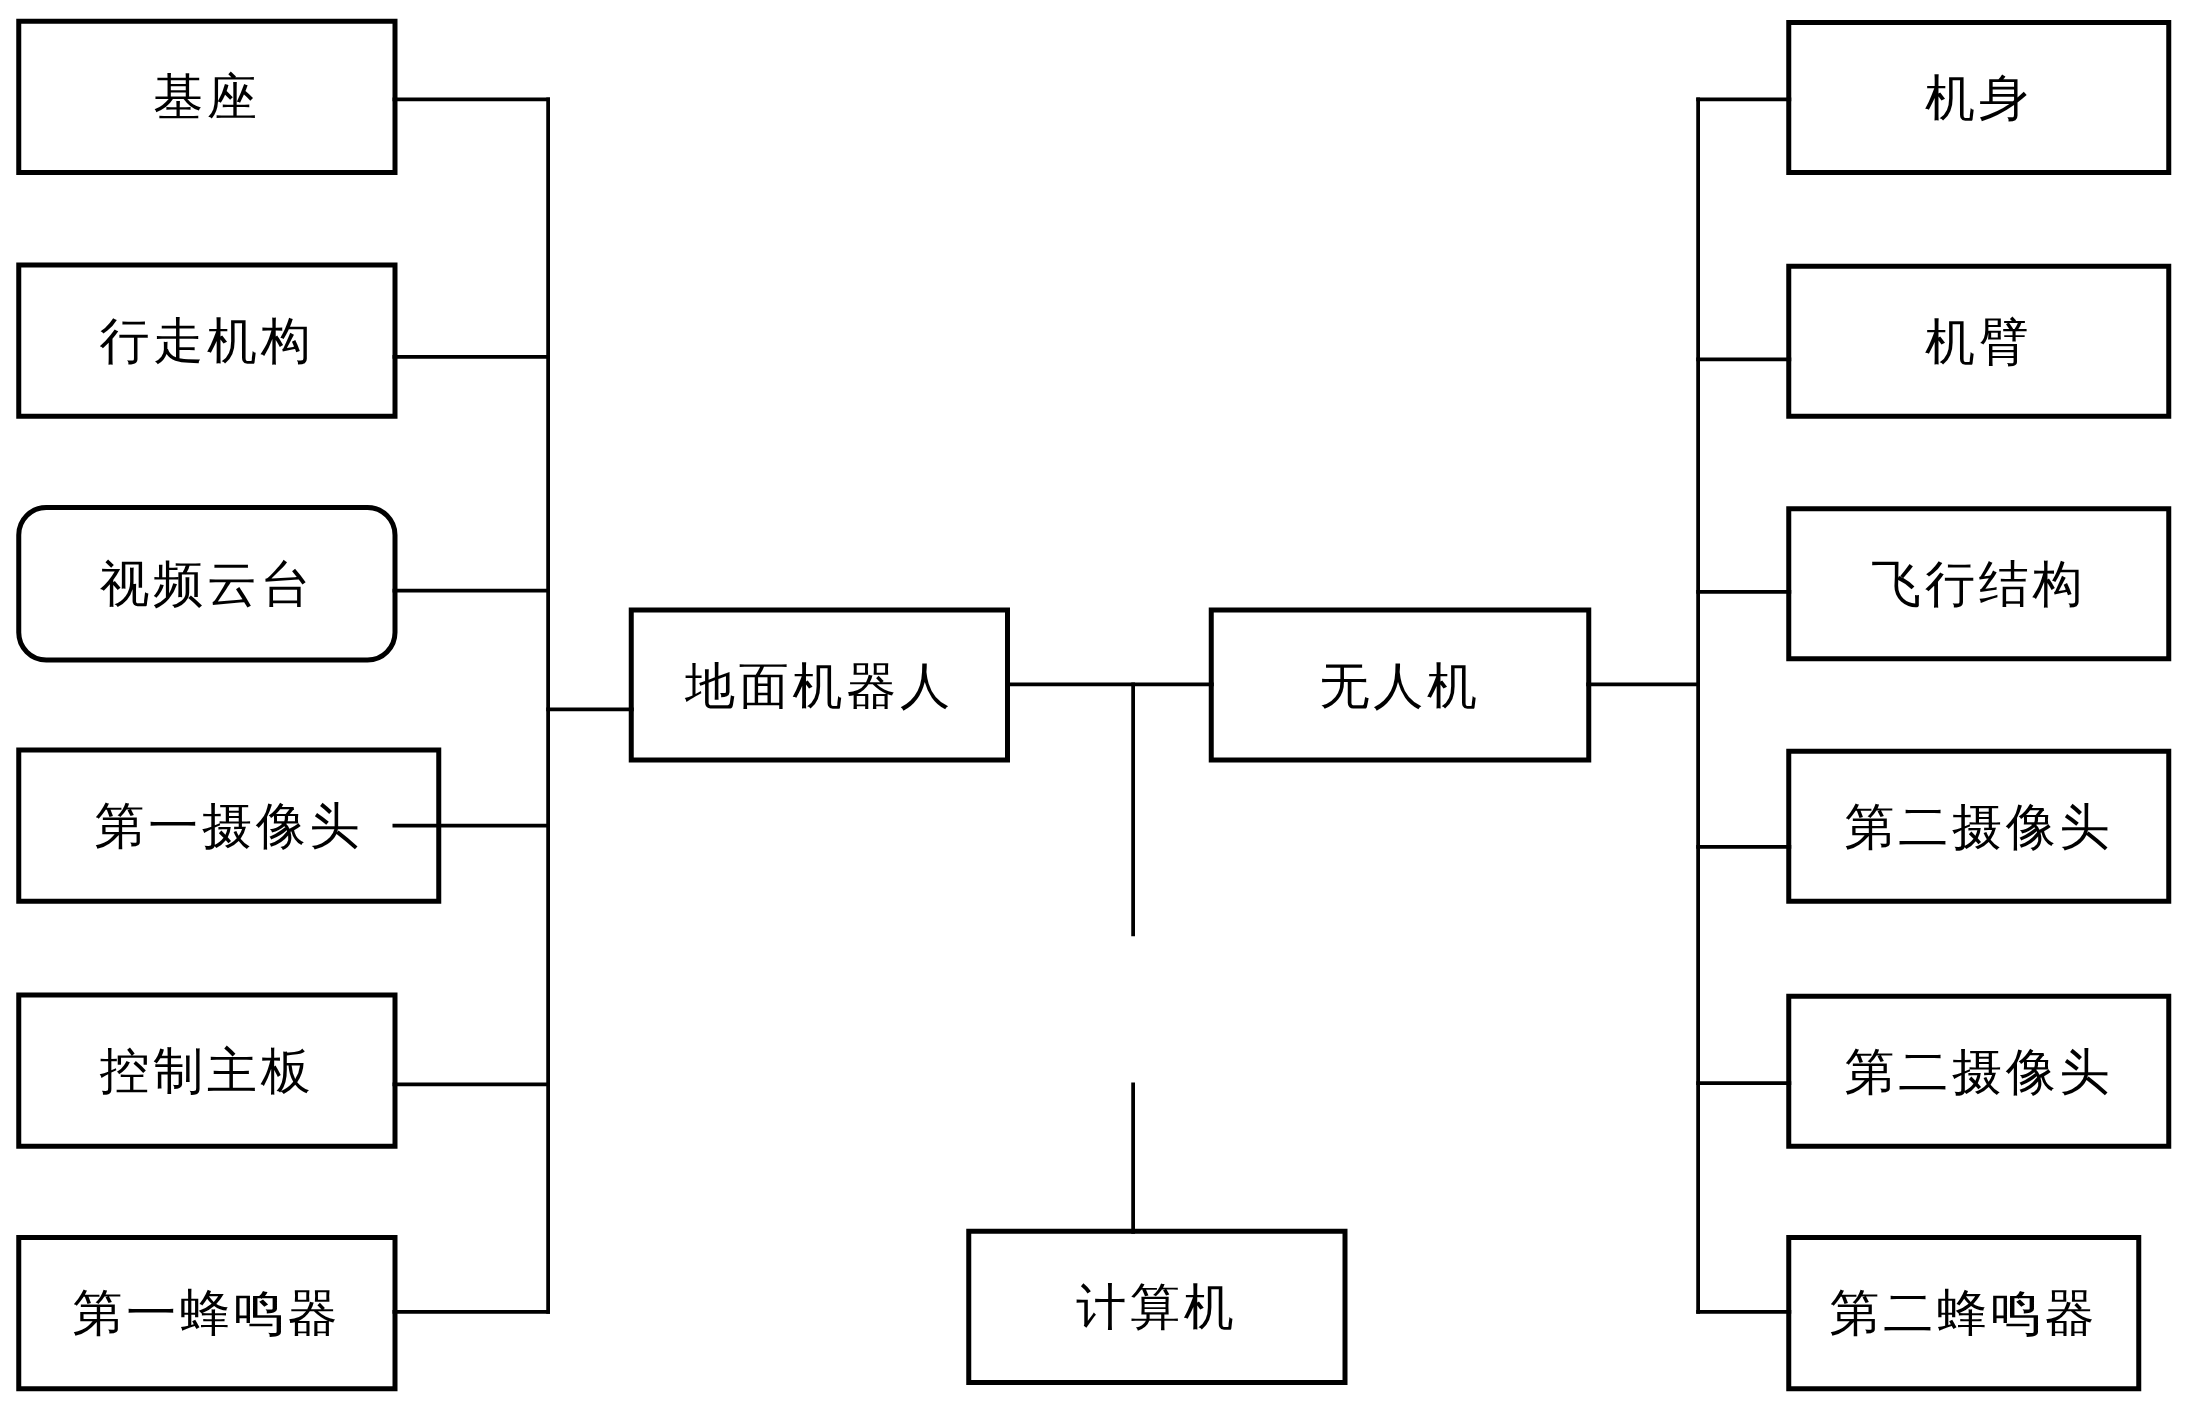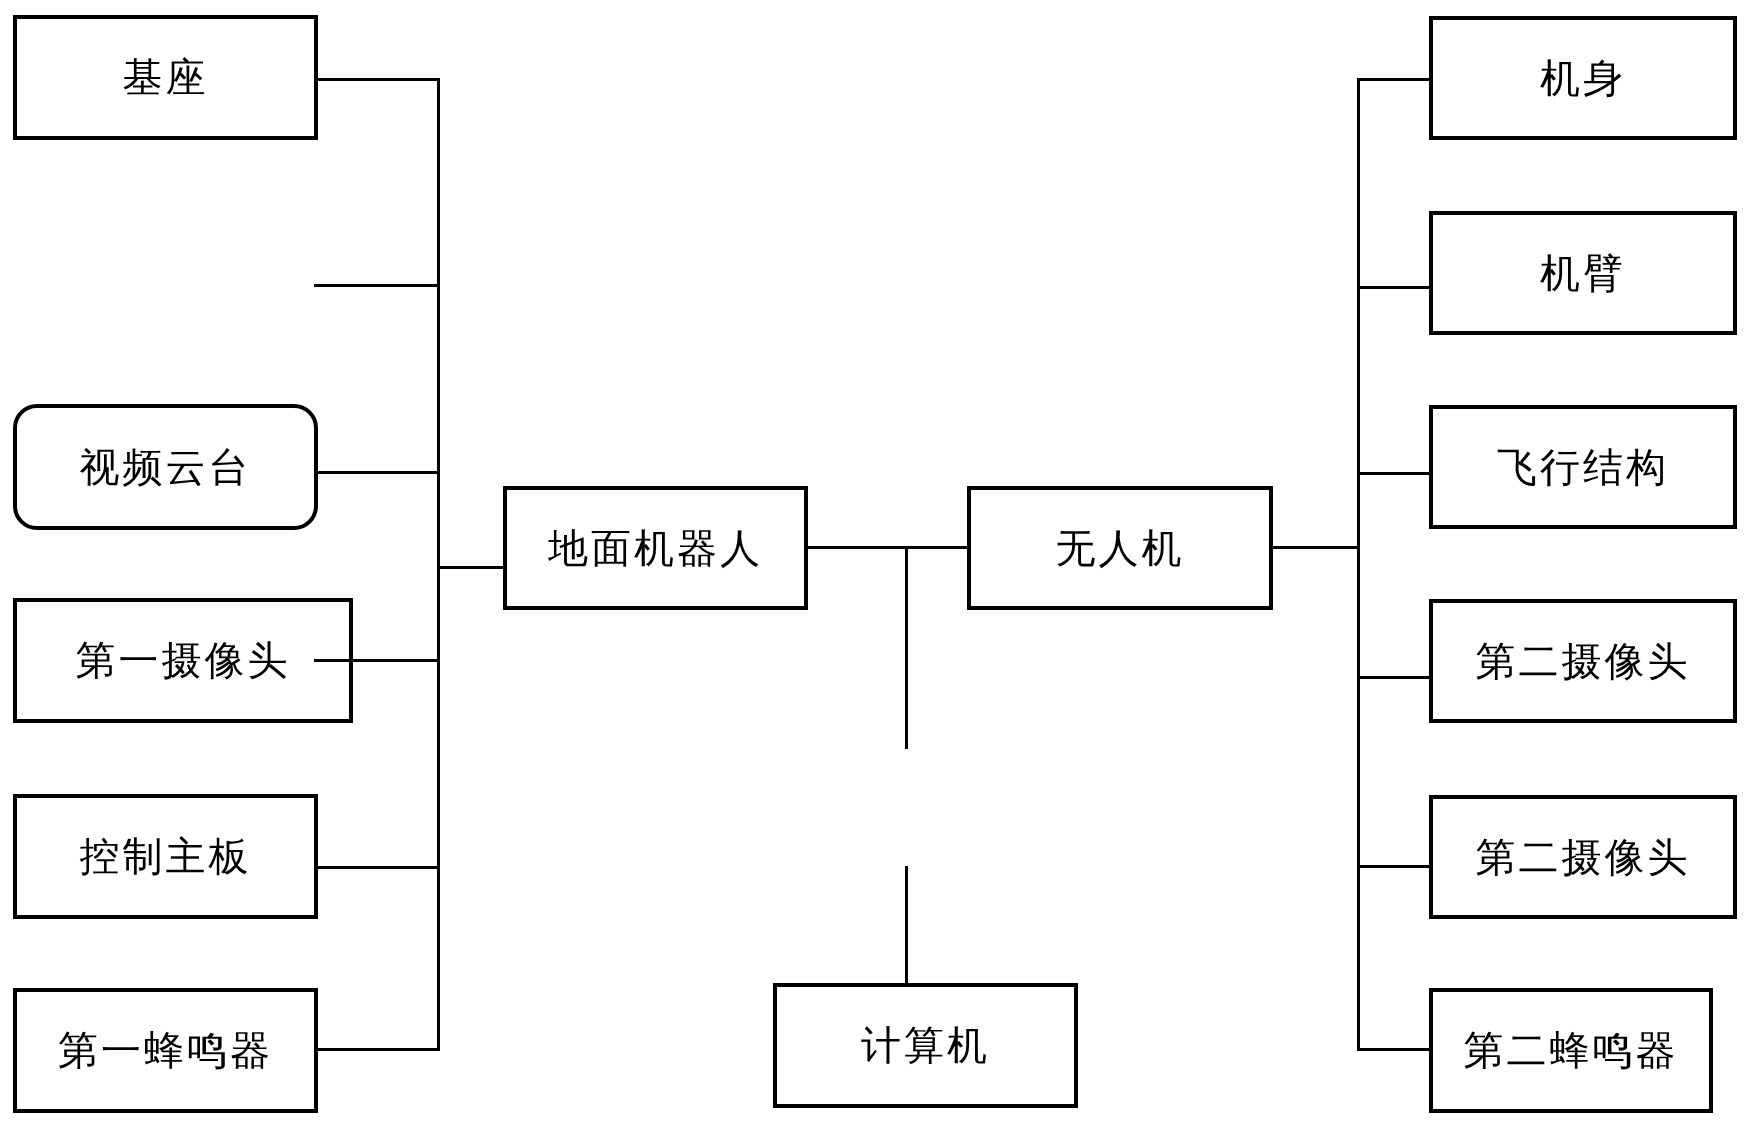--- a/index.html
+++ b/index.html
@@ -35,20 +35,21 @@
   }
   .hline{height:3px;}
   .vline{width:3px;}
 </style>
 </head>
 <body>
 
 <div id="canvas">
 
   <div class="node" style="left:13px;top:15px;width:305px;height:125px;">基座</div>
+  <div class="node" style="left:13px;top:210px;width:305px;height:125px;">行走机构</div>
   <div class="node" style="left:13px;top:404px;width:305px;height:126px;border-radius:24px;">视频云台</div>
   <div class="node" style="left:13px;top:598px;width:340px;height:125px;font-family:Liberation Serif, serif;">第一摄像头</div>
   <div class="node" style="left:13px;top:794px;width:305px;height:125px;">控制主板</div>
   <div class="node" style="left:503px;top:486px;width:305px;height:124px;">地面机器人</div>
 
   <div class="node" style="left:13px;top:988px;width:305px;height:125px;">第一蜂鸣器</div>
   <div class="node" style="left:967px;top:486px;width:306px;height:124px;">无人机</div>
   <div class="node" style="left:773px;top:983px;width:305px;height:125px;">计算机</div>
 
   <div class="node" style="left:1429px;top:16px;width:308px;height:124px;">机身</div>

